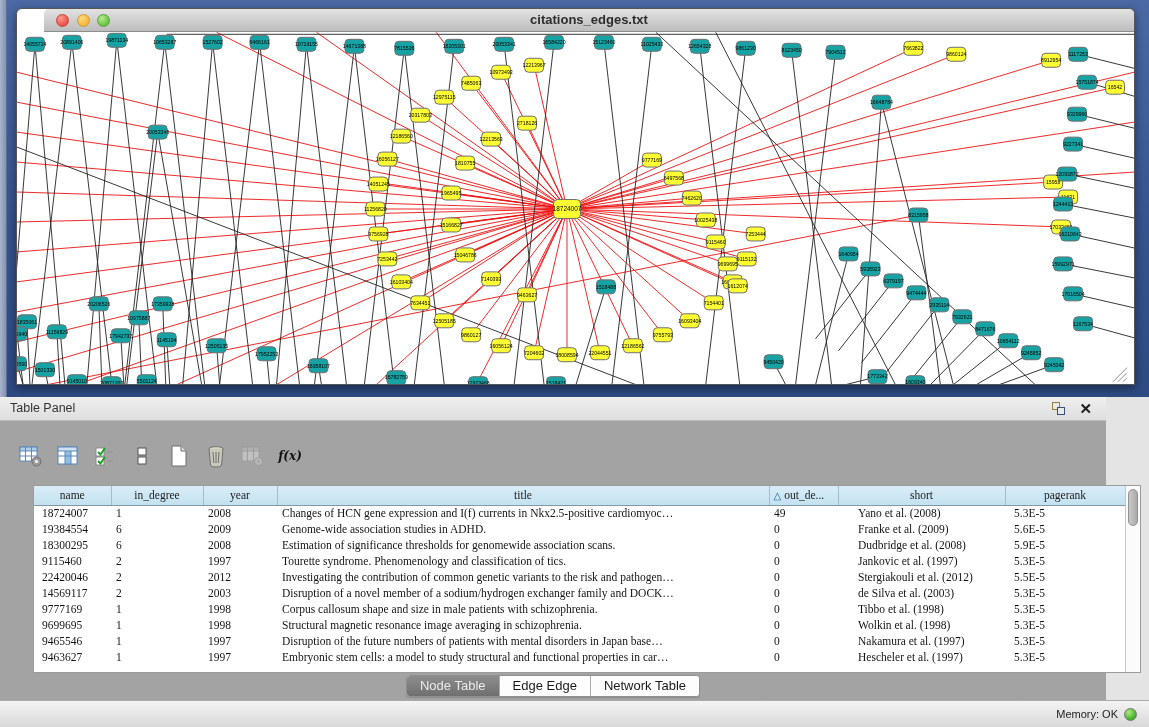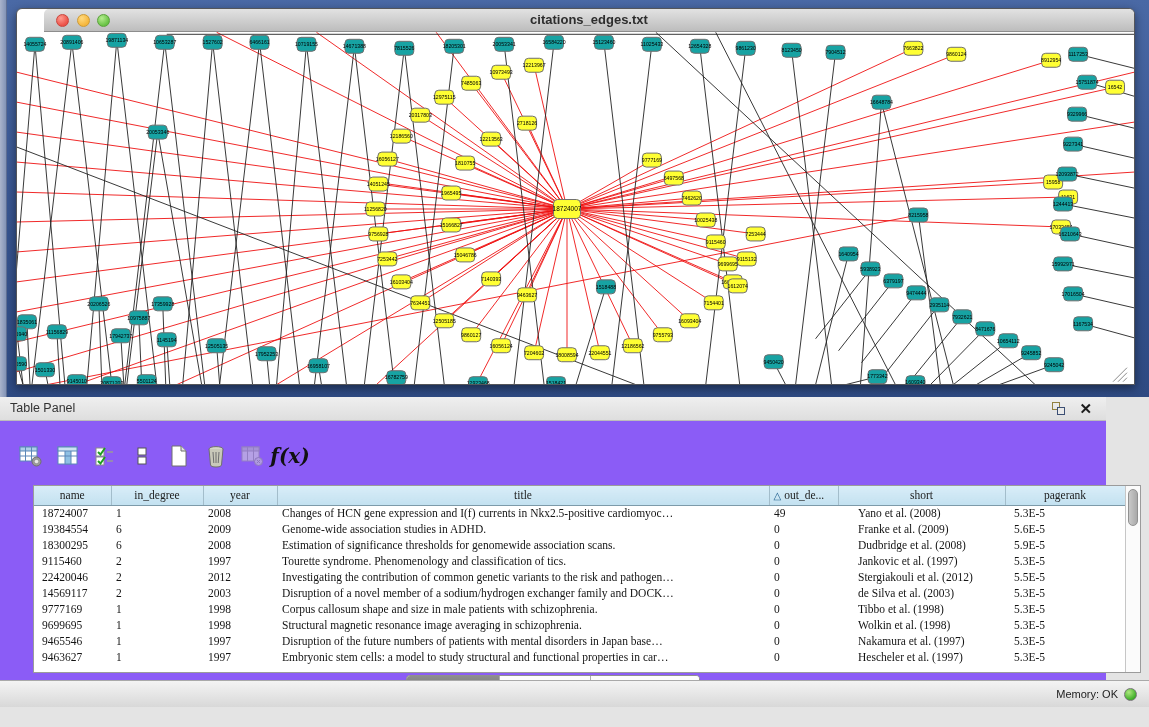--- a/index.html
+++ b/index.html
@@ -17,32 +17,32 @@
   .titlebar { height:23px; background:linear-gradient(#e2e2e2,#bdbdbd);
              border-bottom:1px solid #8d8d8d; position:relative; border-radius:5px 5px 0 0;margin-left:27px; }
   .titlebar .win-title { text-align:center; line-height:22px; font-size:13px; font-weight:bold; color:#2d2d2d; }
   .tl { position:absolute; top:5px; width:13px; height:13px; border-radius:50%; }
   .tl-close { left:12px; background:radial-gradient(circle at 35% 30%, #ff9a8e, #ec5147 70%); border:1px solid #c9443c; }
   .tl-min   { left:33px; background:radial-gradient(circle at 35% 30%, #ffd97e, #f5b63c 70%); border:1px solid #cd9a35; }
   .tl-zoom  { left:53px; background:radial-gradient(circle at 35% 30%, #b4ec8e, #68c245 70%); border:1px solid #5aa13c; }
   .net-canvas { display:block; background:#ffffff; }
 
   
-  .table-panel { position:absolute; left:0; top:397px; width:1106px; height:303px; background:#8b5cf6; }
+  .table-panel { position:absolute; left:0; top:397px; width:1106px; height:303px; background:#a3a3a3; }
   .panel-header { height:24px; background:linear-gradient(#efefef,#dedede); border-bottom:1px solid #bcbcbc;
                   position:relative; }
   .panel-header .panel-title { position:absolute; left:10px; top:0; line-height:23px; font-size:12.5px; color:#333; }
   .float-icon { position:absolute; right:40px; top:5px; width:14px; height:14px; cursor:default; }
   .float-icon .sq-back { position:absolute; left:0; top:0; width:8px; height:8px; border:1.4px solid #91803f; }
   .float-icon .sq-front{ position:absolute; left:5px; top:5px; width:8px; height:8px; border:1.4px solid #3c4f74; background:#e9e9e9; }
   .close-icon { position:absolute; right:14px; top:3px; font-size:15px; font-weight:900; color:#1c1c1c; line-height:18px; }
 
   .toolbar { position:absolute; left:18px; top:44px; height:30px; display:flex; align-items:center; gap:11px; }
   .tool-btn { width:26px; height:26px; display:flex; align-items:center; justify-content:center; }
-  .fx-label { font-family:"DejaVu Serif",serif; font-style:italic; font-weight:bold; font-size:20px; color:#111; }
+  .fx-label { font-family:"DejaVu Serif",serif; font-style:italic; font-weight:bold; font-size:12px; color:#111; }
 
   .table-wrap { position:absolute; left:33px; top:88px; width:1108px; height:188px; background:#fff;
                 border:1px solid #9b9b9b; display:flex; }
   .grid-area { flex:1; overflow:hidden; }
   table.grid { border-collapse:collapse; table-layout:fixed; width:1091px;font-family:Liberation Serif, serif; }
   table.grid th { height:19px; background:linear-gradient(#d9edf8,#c3e1f0); border-right:1px solid #a3bdcb;
                   border-bottom:1px solid #7d9aa9; font-size:11.5px; font-weight:normal; color:#1c1c1c; text-align:center;
                   overflow:hidden; white-space:nowrap; }
   table.grid td { height:16px; font-size:11.5px; color:#141414; white-space:nowrap; overflow:hidden; padding-left:5px; }
   table.grid td.c-name { padding-left:8px; }
@@ -54,21 +54,21 @@
             background:linear-gradient(90deg,#c9c9c9,#a9a9a9); border:1px solid #919191; }
 
   .tabs-row { position:absolute; left:0; top:278px; width:100%; display:flex; justify-content:center; }
   .segmented { display:flex; border:1px solid #8f8f8f; border-radius:4px; overflow:hidden; background:#fdfdfd;
                box-shadow:0 1px 1px rgba(0,0,0,.15); }
   .seg-btn { padding:2px 13px 3px; font-size:13px; color:#1a1a1a; border-right:1px solid #adadad; background:#fdfdfd; }
   .seg-btn:last-child { border-right:none; }
   .seg-btn.active { background:linear-gradient(#8d8d8d,#6f6f6f); color:#ececec; }
 
   
-  .statusbar { position:absolute; left:0; top:680px; width:1149px; height:27px;
+  .statusbar { position:absolute; left:0; top:700px; width:1149px; height:27px;
                background:linear-gradient(#f4f4f4,#d8d8d8); border-top:1px solid #a9a9a9; }
   .mem-wrap { position:absolute; right:12px; top:0; height:26px; display:flex; align-items:center; gap:6px; }
   .mem-label { font-size:11px; color:#222; }
   .mem-dot { width:13px; height:13px; border-radius:50%; border:1px solid #767676;
              background:radial-gradient(circle at 35% 30%, #aee87f, #3dae27 72%); }
 </style>
 </head>
 <body>
 
 <div class="desktop">

